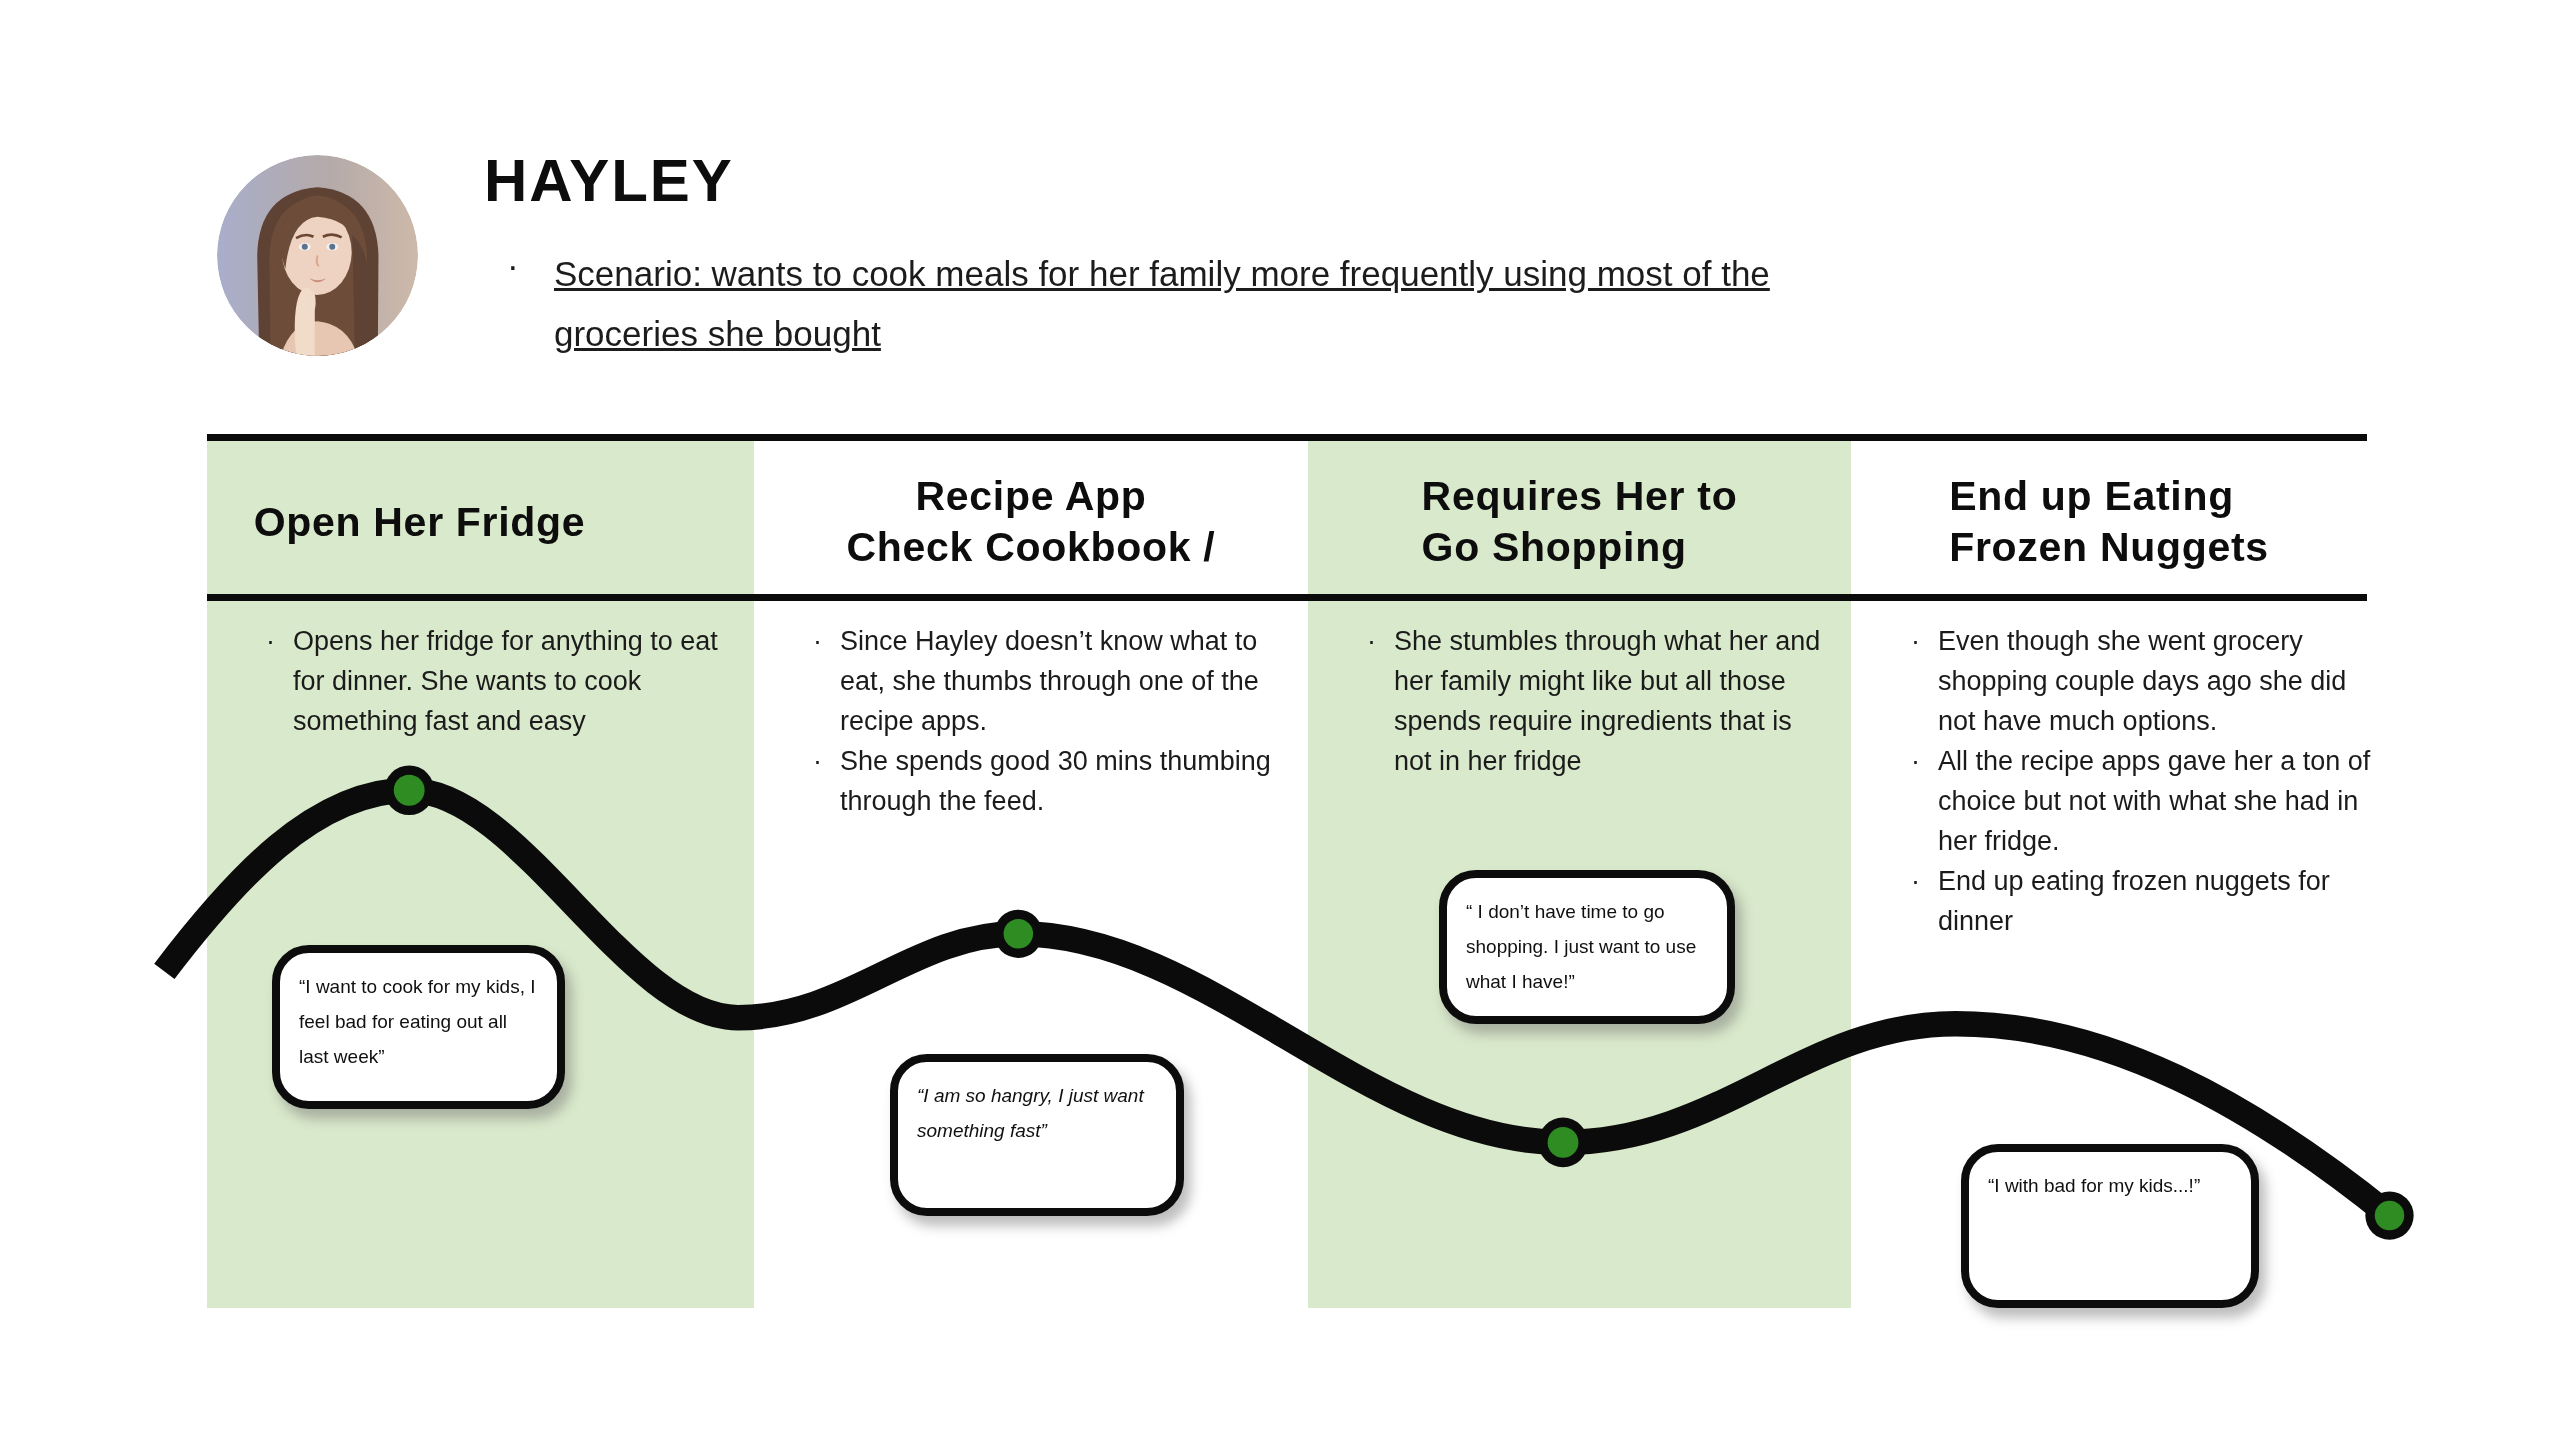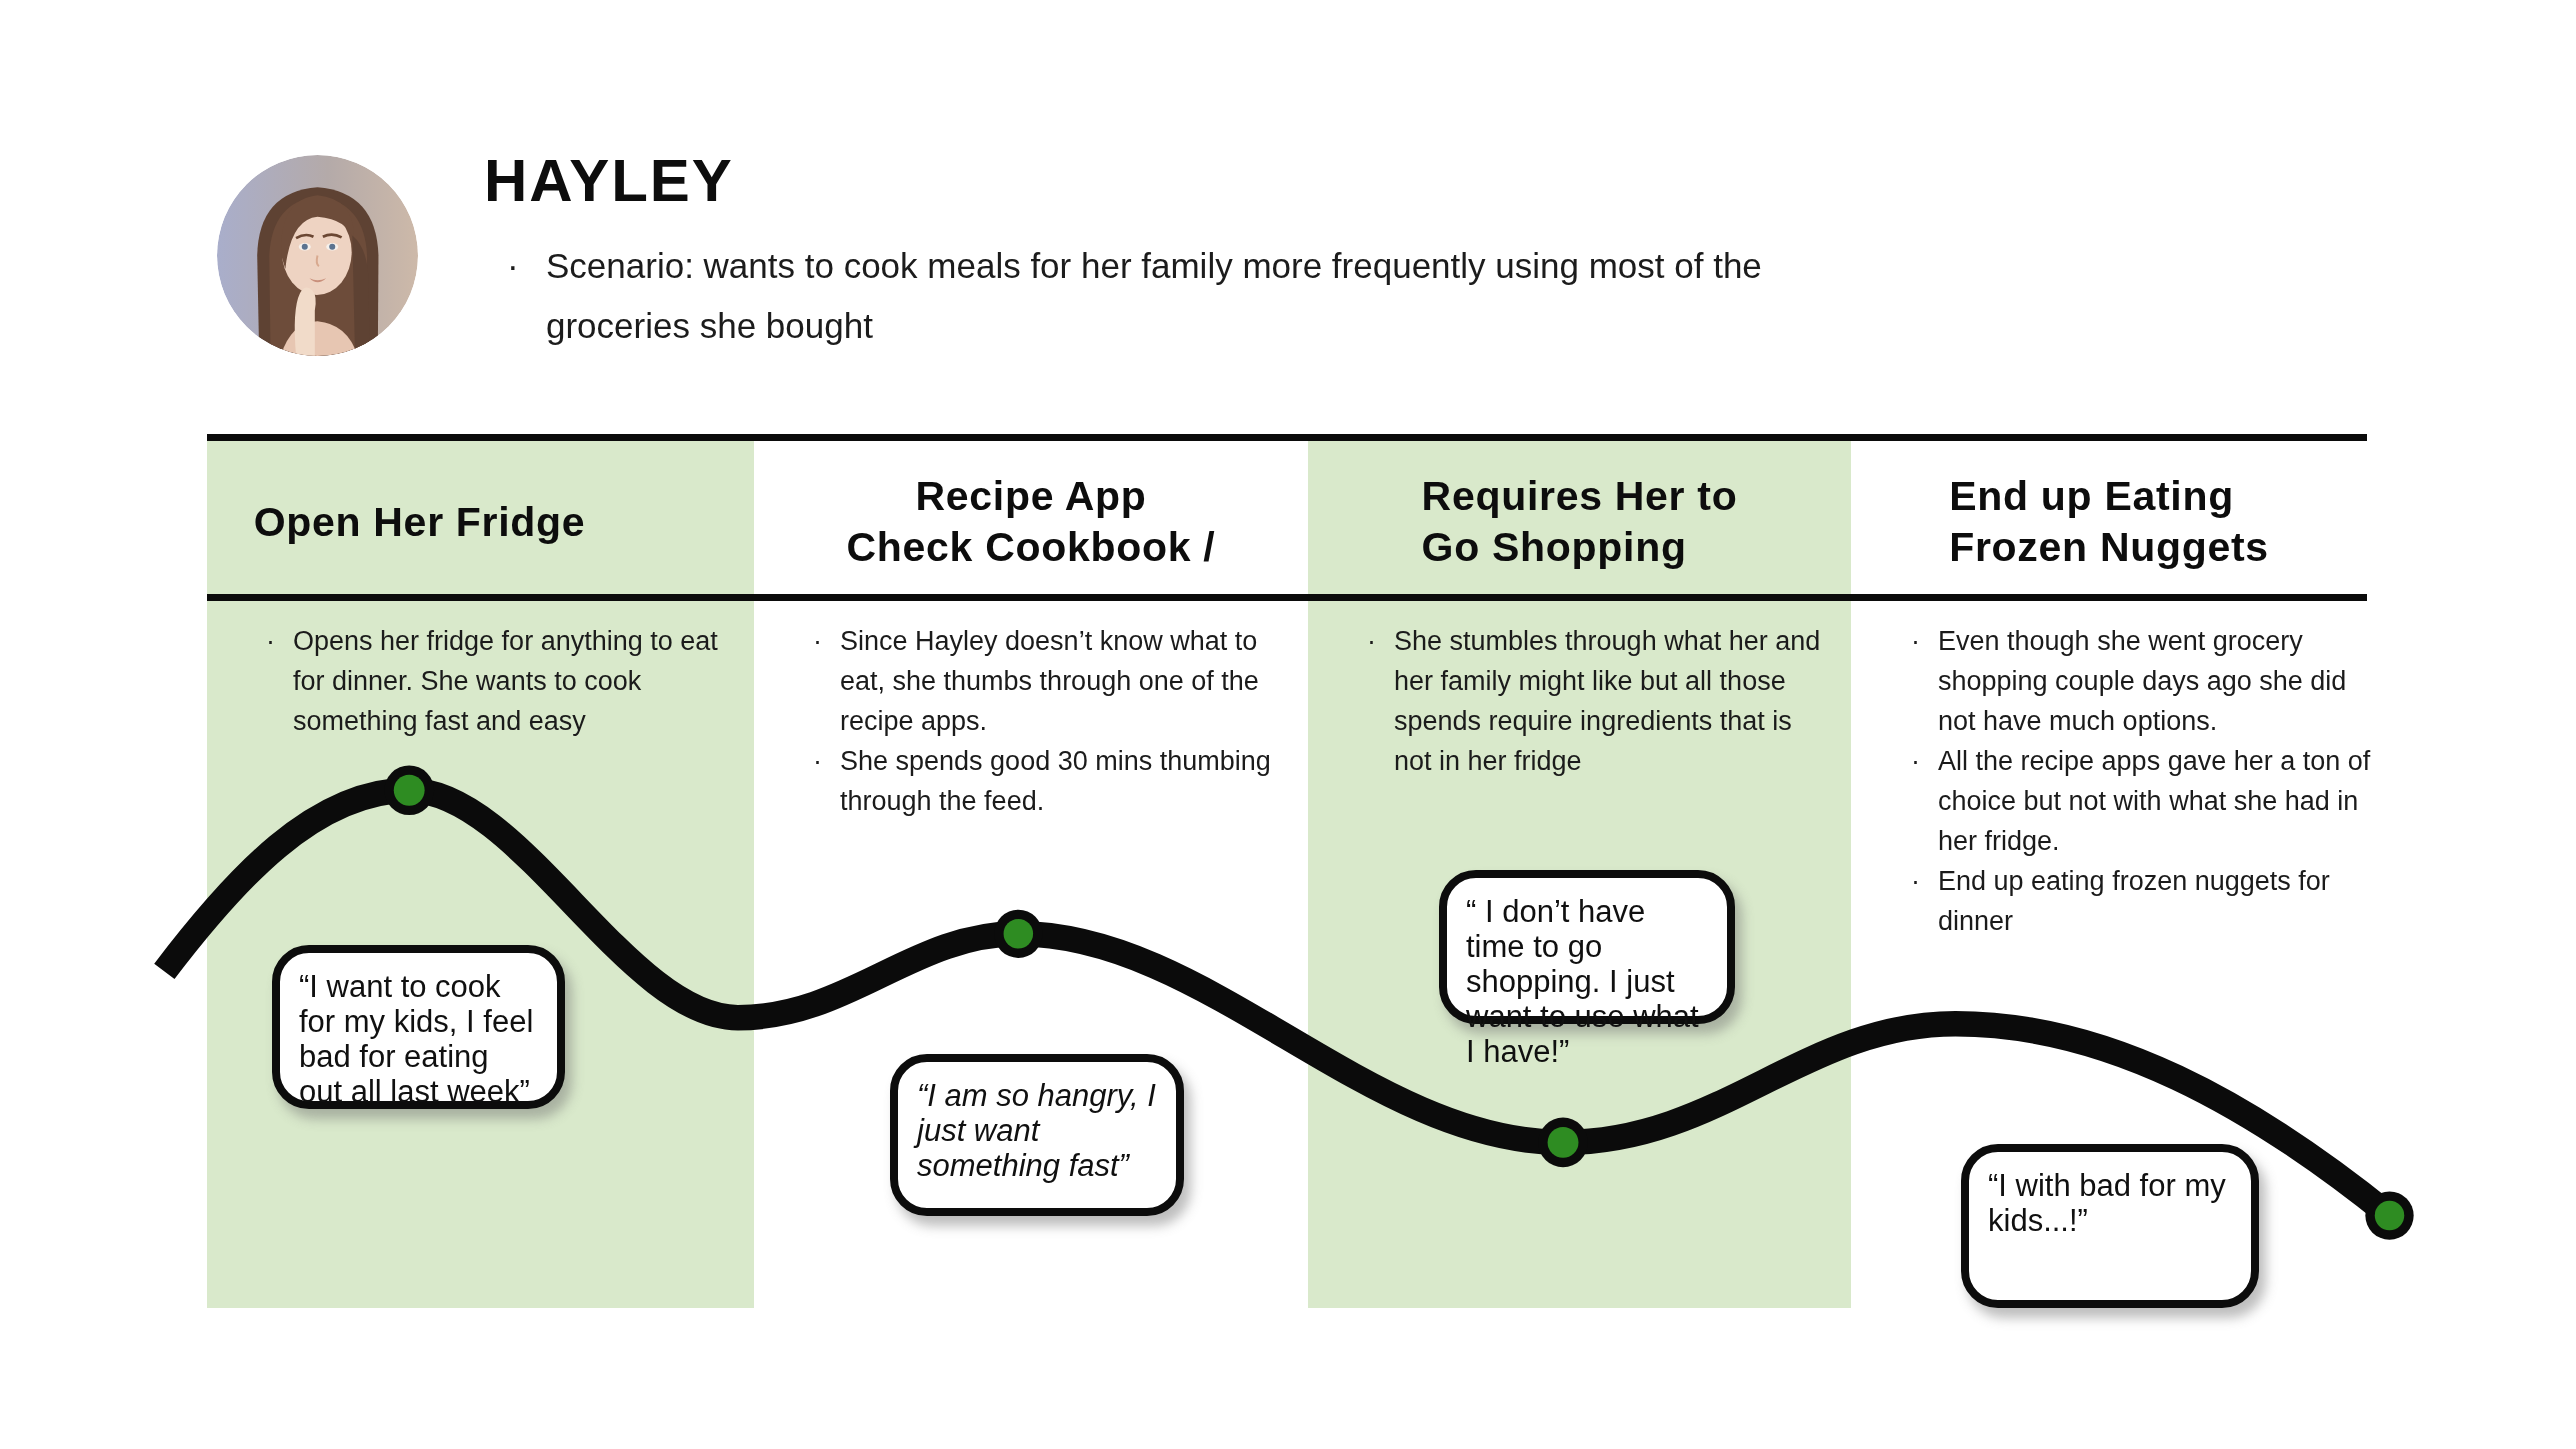--- a/index.html
+++ b/index.html
@@ -13,21 +13,21 @@
   .persona-name{
     position:absolute;left:484px;top:146px;margin:0;
     font-size:60px;font-weight:bold;letter-spacing:2px;color:#0d0d0d;
   }
   .scenario{
     position:absolute;left:507px;top:236px;width:1395px;
     display:flex;align-items:flex-start;
     font-size:35px;line-height:60px;color:#1c1c1c;
   }
   .scenario .marker{flex:0 0 39px;font-size:35px;}
-  .scenario p{margin:0;}
+  .scenario p{margin:8px;text-decoration:underline;}
   
   .colbg{position:absolute;top:437px;height:871px;background:#d9e9cb;}
   .colbg.c0{left:207px;width:547px;}
   .colbg.c2{left:1308px;width:543px;}
   .rule{position:absolute;left:207px;width:2160px;height:7.4px;background:#0b0b0b;}
   .rule.top{top:434px;}
   .rule.bottom{top:594px;}
   .hcell{position:absolute;top:449px;height:146px;display:flex;align-items:center;justify-content:center;}
   .hcell.c0{left:194px;width:451px;}
   .hcell.c1{left:754px;width:554px;}
@@ -46,21 +46,21 @@
   .content li{display:flex;font-size:27px;line-height:40px;color:#1b1b1b;}
   .content li .marker{flex:0 0 27px;}
   .content li .btxt{width:433px;}
   
   .curve{position:absolute;left:0;top:0;width:2576px;height:1449px;z-index:3;}
   
   .bubble{
     position:absolute;box-sizing:border-box;background:#ffffff;
     border:8.7px solid #0c0c0c;border-radius:37px;
     box-shadow:6.7px 9.4px 12px rgba(110,110,110,0.45);
-    padding:16px 19px;font-size:31px;line-height:35px;color:#101010;z-index:5;
+    padding:16px 19px;font-size:19px;line-height:35px;color:#101010;z-index:5;
   }
   .bubble p{margin:0;}
   .bubble.b0{left:272px;top:945px;width:293px;height:164px;}
   .bubble.b1{left:890px;top:1054px;width:294px;height:162px;font-style:italic;}
   .bubble.b2{left:1439px;top:870px;width:296px;height:154px;}
   .bubble.b3{left:1961px;top:1144px;width:298px;height:164px;}
 </style>
 </head>
 <body>
 

